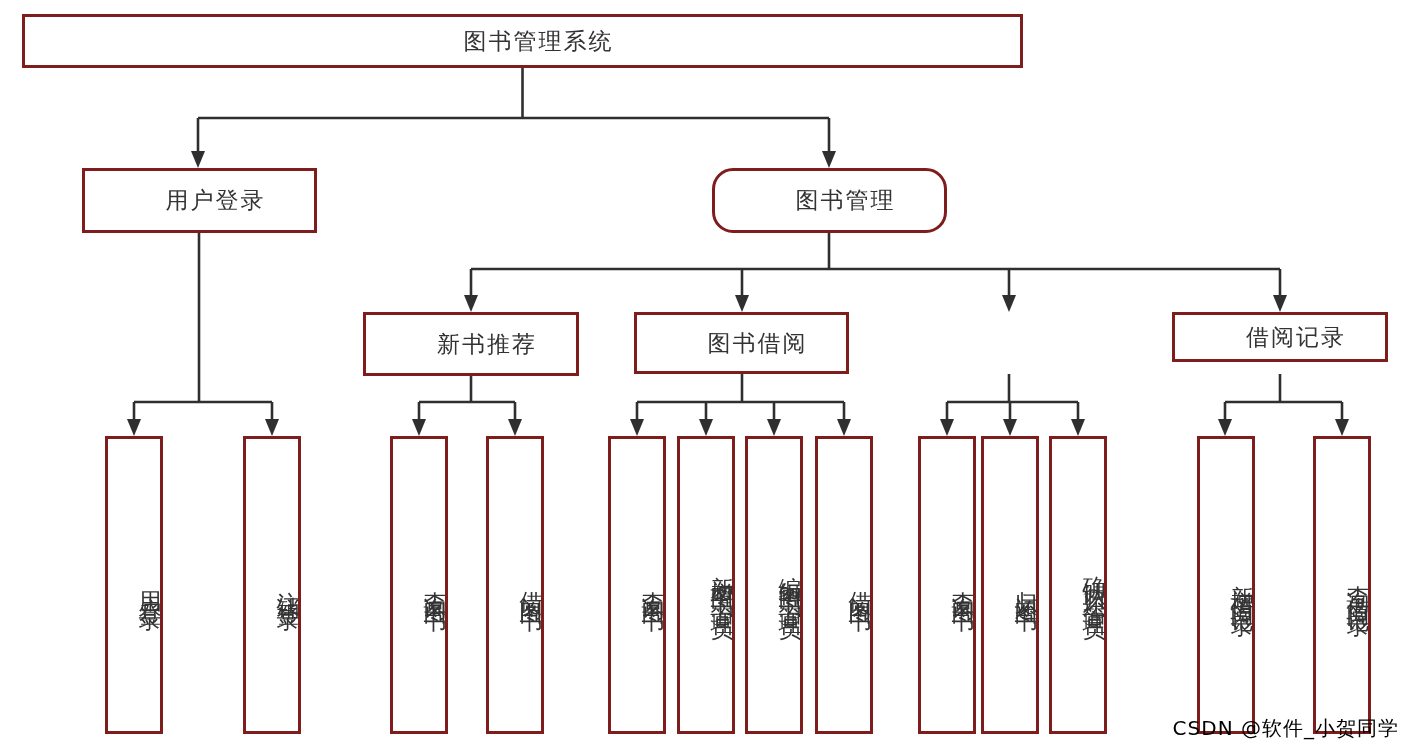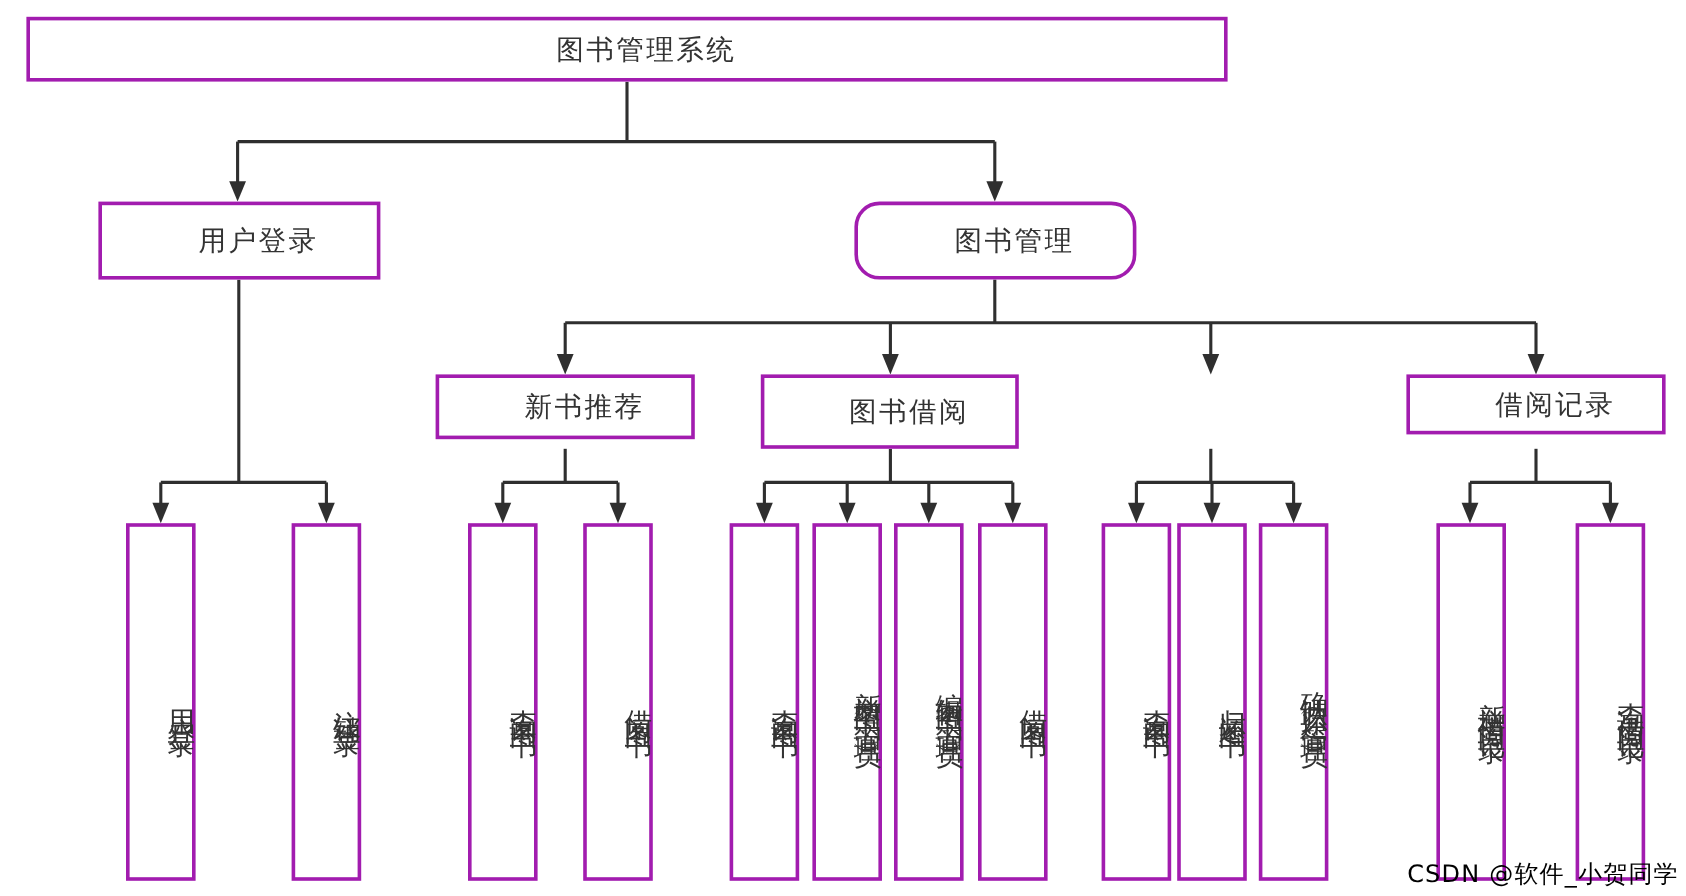--- a/index.html
+++ b/index.html
@@ -15,21 +15,21 @@
   .connectors {
     position: absolute;
     left: 0; top: 0;
     width: 1405px; height: 747px;
     pointer-events: none;
   }
   .node {
     position: absolute;
     box-sizing: border-box;
     background: #ffffff;
-    border: 3px solid #a21caf;
+    border: 3px solid #7f1d1d;
     display: flex;
     align-items: center;
     justify-content: center;
     padding-left: 32px;
   }
   .h-label {
     font-size: 23px;
     letter-spacing: 2px;
     white-space: nowrap;
   }
@@ -37,21 +37,21 @@
     writing-mode: vertical-rl;
     text-orientation: mixed;
     font-size: 23px;
     line-height: 1;
     letter-spacing: 6px;
   }
   
   .n-root { left: 22px;  top: 14px;  width: 1001px; height: 54px; }
   .n-l2a  { left: 82px;  top: 168px; width: 235px;  height: 65px; }
   .n-l2b  { left: 712px; top: 168px; width: 235px;  height: 65px; border-radius: 21px; }
-  .n-l3a  { left: 363px; top: 312px; width: 216px;  height: 54px; }
+  .n-l3a  { left: 363px; top: 312px; width: 216px;  height: 64px; }
   .n-l3b  { left: 634px; top: 312px; width: 215px;  height: 62px; }
   .n-l3c  { left: 903px; top: 312px; width: 212px;  height: 62px; }
   .n-l3d  { left: 1172px;top: 312px; width: 216px;  height: 50px; }
   .leaf   { top: 436px; width: 58px; height: 298px; }
   .n-a1 { left: 105px; }  .n-a2 { left: 243px; }
   .n-b1 { left: 390px; }  .n-b2 { left: 486px; }
   .n-c1 { left: 608px; }  .n-c2 { left: 677px; }
   .n-c3 { left: 745px; }  .n-c4 { left: 815px; }
   .n-d1 { left: 918px; }  .n-d2 { left: 981px; }
   .n-d3 { left: 1049px; }

